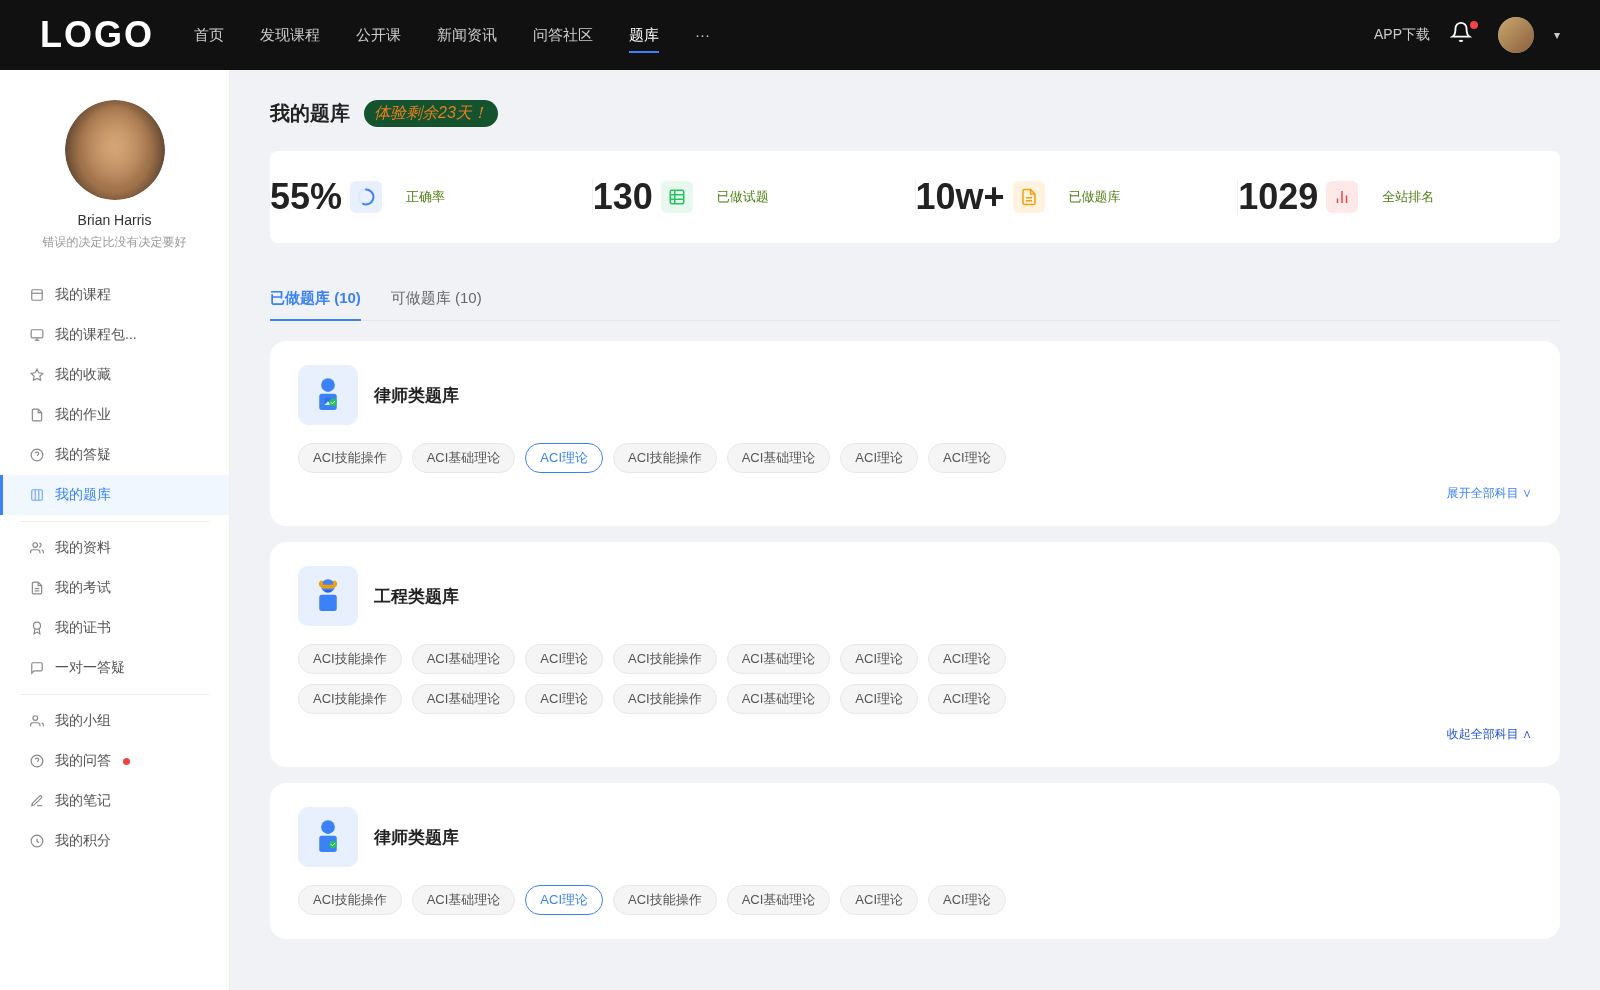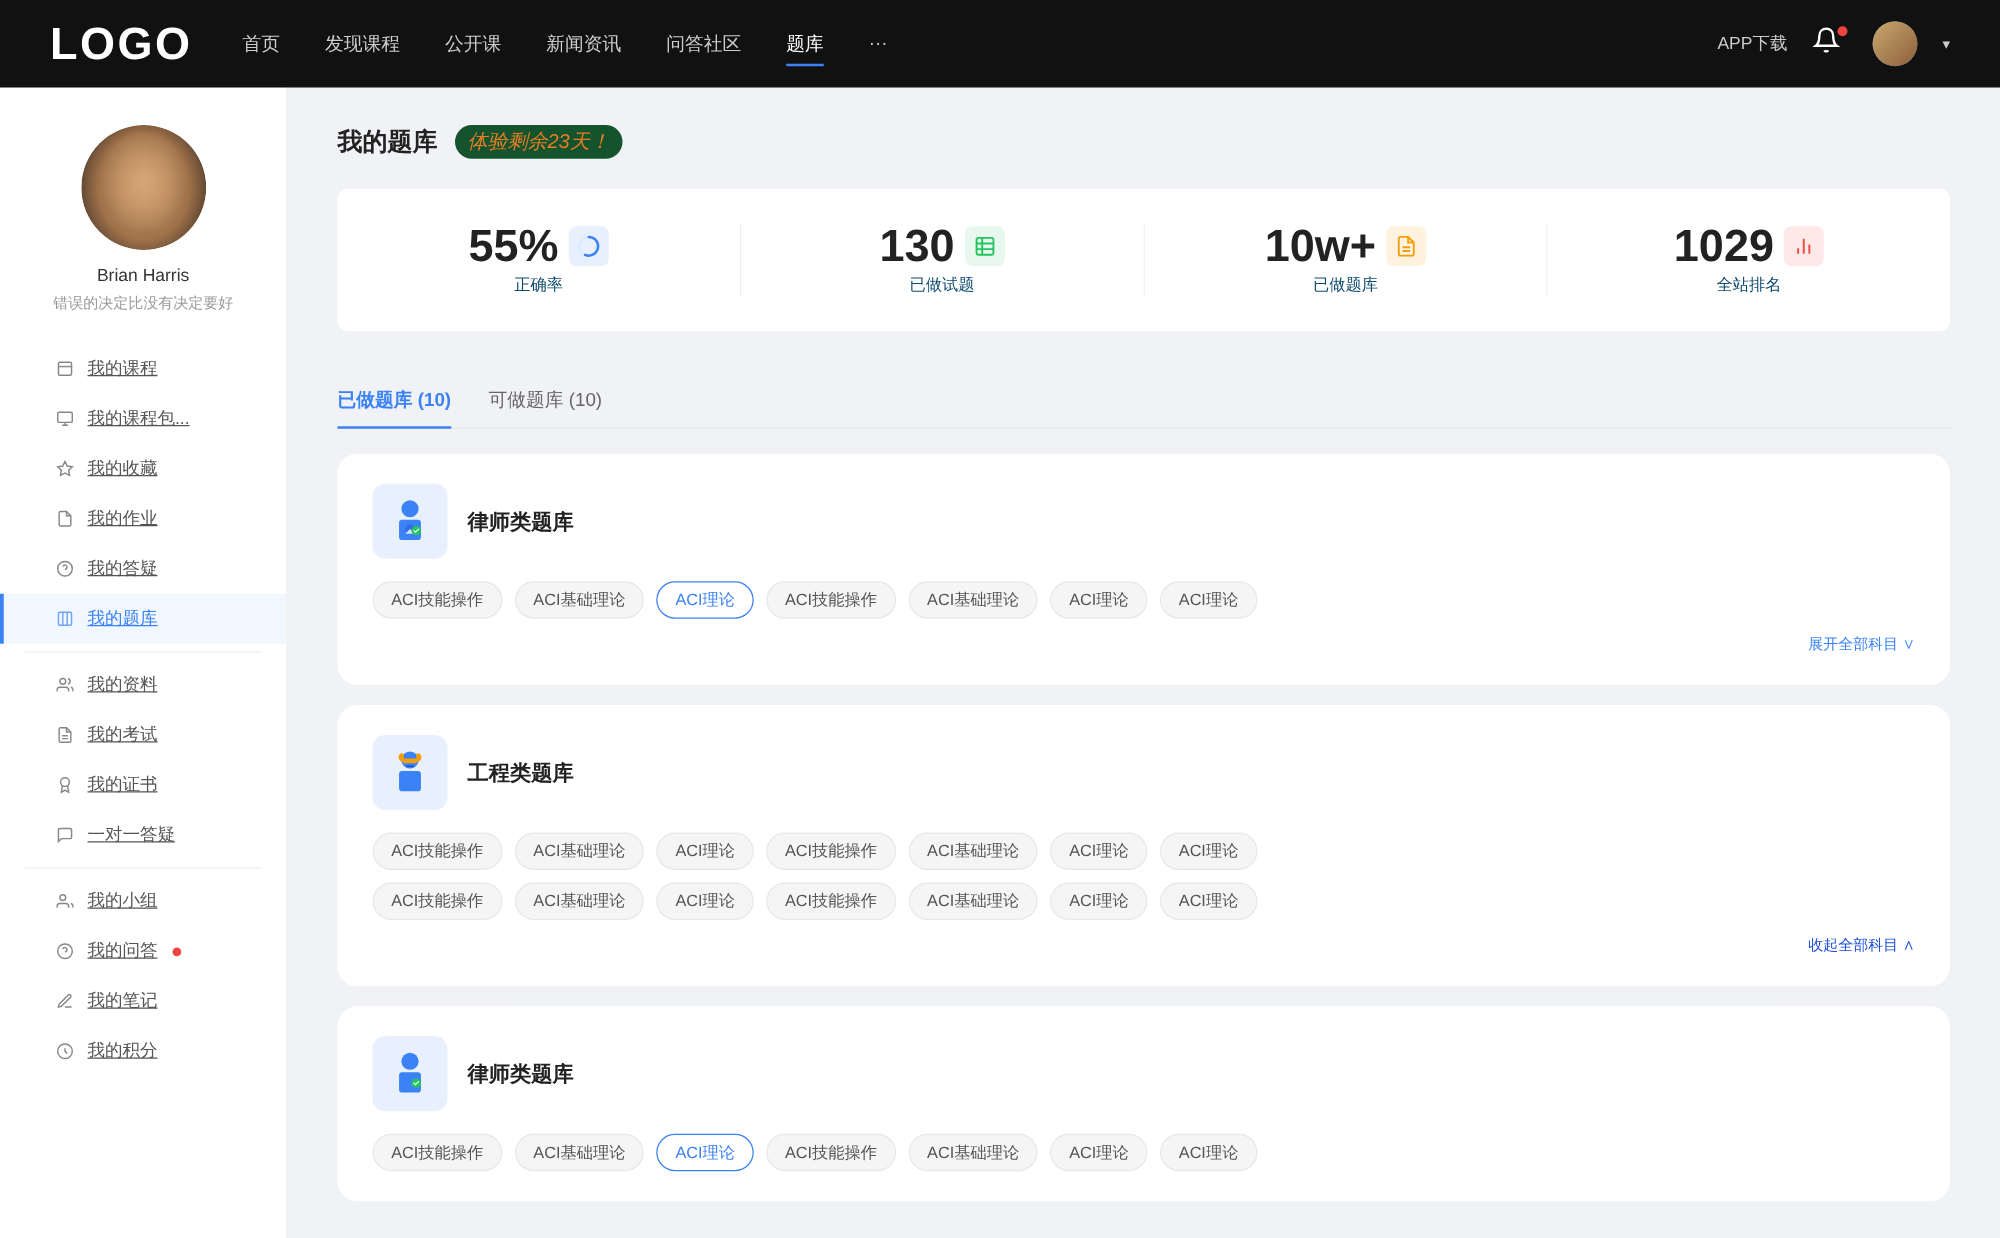--- a/index.html
+++ b/index.html
@@ -127,26 +127,25 @@
       color: #999;
       margin-bottom: 24px;
     }
     .sidebar-menu {
       width: 100%;
     }
     .sidebar-item {
       display: flex;
       align-items: center;
       gap: 10px;
-      padding: 11px 44px;
+      padding: 11px 29px;
       cursor: pointer;
       color: #555;
       font-size: 14px;
       position: relative;
-      text-decoration: underline;
     }
     .sidebar-item.active {
       color: #3b82f6;
       background: #f0f7ff;
     }
     .sidebar-item.active::before {
       content: '';
       position: absolute;
       left: 0; top: 0; bottom: 0;
       width: 3px;
@@ -203,40 +202,40 @@
       background: #fff;
       border-radius: 8px;
       display: flex;
       padding: 28px 0;
       margin-bottom: 24px;
     }
     .stat-item {
       flex: 1;
       text-align: center;
       display: flex;
-      flex-direction: column;
-      align-items: center;
-      gap: 4px;
+      flex-direction: row;
+      align-items: center;
+      gap: 24px;
       border-right: 1px solid #f0f0f0;
     }
     .stat-item:last-child { border-right: none; }
     .stat-row {
       display: flex;
       align-items: center;
       gap: 8px;
     }
     .stat-value {
       font-size: 36px;
       font-weight: 700;
       color: #222;
       line-height: 1;
     }
     .stat-label {
       font-size: 13px;
-      color: #0c4a6e;
+      color: #4d7c0f;
     }
     .stat-icon {
       width: 32px; height: 32px;
       border-radius: 6px;
       display: flex; align-items: center; justify-content: center;
       font-size: 16px;
     }
     .stat-icon.blue { background: #e8f0fe; color: #3b82f6; }
     .stat-icon.green { background: #e8f8ee; color: #22c55e; }
     .stat-icon.orange { background: #fff3e0; color: #f59e0b; }

